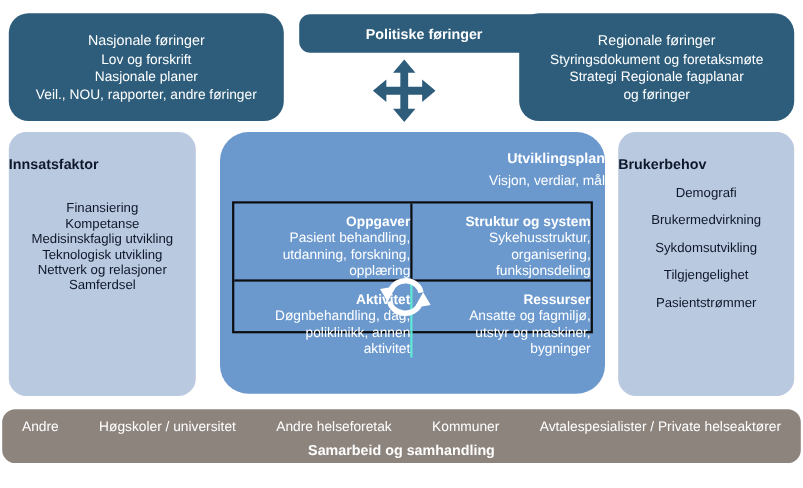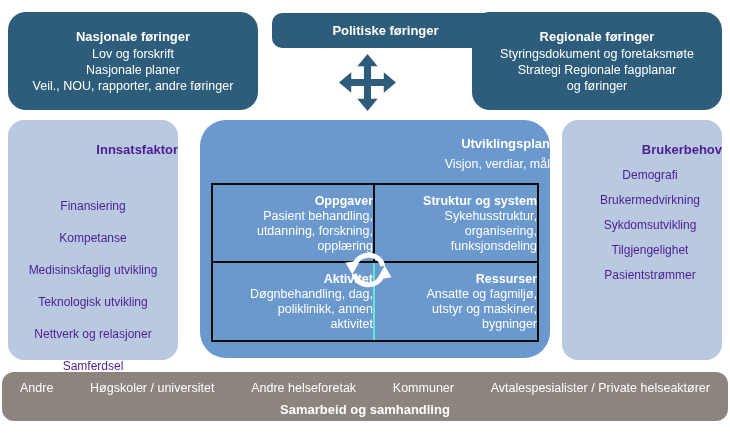--- a/index.html
+++ b/index.html
@@ -9,53 +9,53 @@
     -webkit-font-smoothing:antialiased;
   }
   .abs{position:absolute;box-sizing:border-box;}
 
   
   .dark-box{
     background:#2d5d7b;color:#ffffff;border-radius:18px;
     display:flex;flex-direction:column;justify-content:center;align-items:center;
     text-align:center;font-size:12.5px;line-height:16px;
   }
-  .dark-box .box-title{font-weight:bold;font-size:13px;margin-bottom:1px;text-align:right;}
+  .dark-box .box-title{font-weight:normal;font-size:13px;margin-bottom:1px;text-align:right;}
 
   #box-nasjonale{left:8px;top:12px;width:250px;height:98px;}
   #box-regionale{left:472px;top:12px;width:250px;height:98px;}
   #box-politiske{
     left:272px;top:13px;width:227px;height:35px;border-radius:10px;
     background:#2d5d7b;color:#fff;display:flex;align-items:center;justify-content:center;
     font-weight:bold;font-size:13px;
   }
   #move-icon{left:339px;top:53px;width:57px;height:59px;}
 
   
   .light-panel{
-    background:#b9c9df;color:#4c1d95;border-radius:16px;text-align:right;
+    background:#b9c9df;color:#0f172a;border-radius:16px;text-align:left;
   }
   .panel-title{font-weight:bold;font-size:13px;margin-top:22px;}
   .panel-items{display:flex;flex-direction:column;align-items:center;font-size:12px;line-height:14px;}
   .p-item{max-width:142px;}
   #panel-innsats{left:8px;top:120px;width:170px;height:240px;}
-  #panel-innsats .panel-items{margin-top:42px;gap:18px;}
-  #panel-bruker{left:562px;top:120px;width:160px;height:240px;padding-left:16px;}
+  #panel-innsats .panel-items{margin-top:25px;gap:0;}
+  #panel-bruker{left:562px;top:120px;width:160px;height:240px;}
   #panel-bruker .panel-items{margin-top:11px;gap:11px;}
 
   
   #box-plan{
     left:200px;top:120px;width:350px;height:238px;border-radius:26px;
     background:#6b99ce;color:#ffffff;text-align:right;
   }
   #box-plan .box-title{font-weight:bold;font-size:13px;margin-top:16px;}
   #box-plan .box-subtitle{font-size:12.5px;margin-top:6px;}
 
   .quad-grid{
-    position:absolute;left:11px;top:63px;width:328px;height:159px;
+    position:absolute;left:11px;top:63px;width:328px;height:120px;
     border:2px solid #0d0d0d;display:grid;
     grid-template-columns:1fr 1fr;grid-template-rows:1fr 1fr;box-sizing:border-box;
   }
   .quad{font-size:12.5px;line-height:15px;padding-top:9px;box-sizing:border-box;}
   .quad .q-title{font-weight:bold;}
   .quad.q-tl{border-right:2px solid #0d0d0d;border-bottom:2px solid #0d0d0d;}
   .quad.q-tr{border-bottom:2px solid #0d0d0d;}
   .quad.q-bl{border-right:2px solid #5eead4;}
   #cycle-icon{left:144px;top:127px;width:49px;height:46px;z-index:2;}
 

